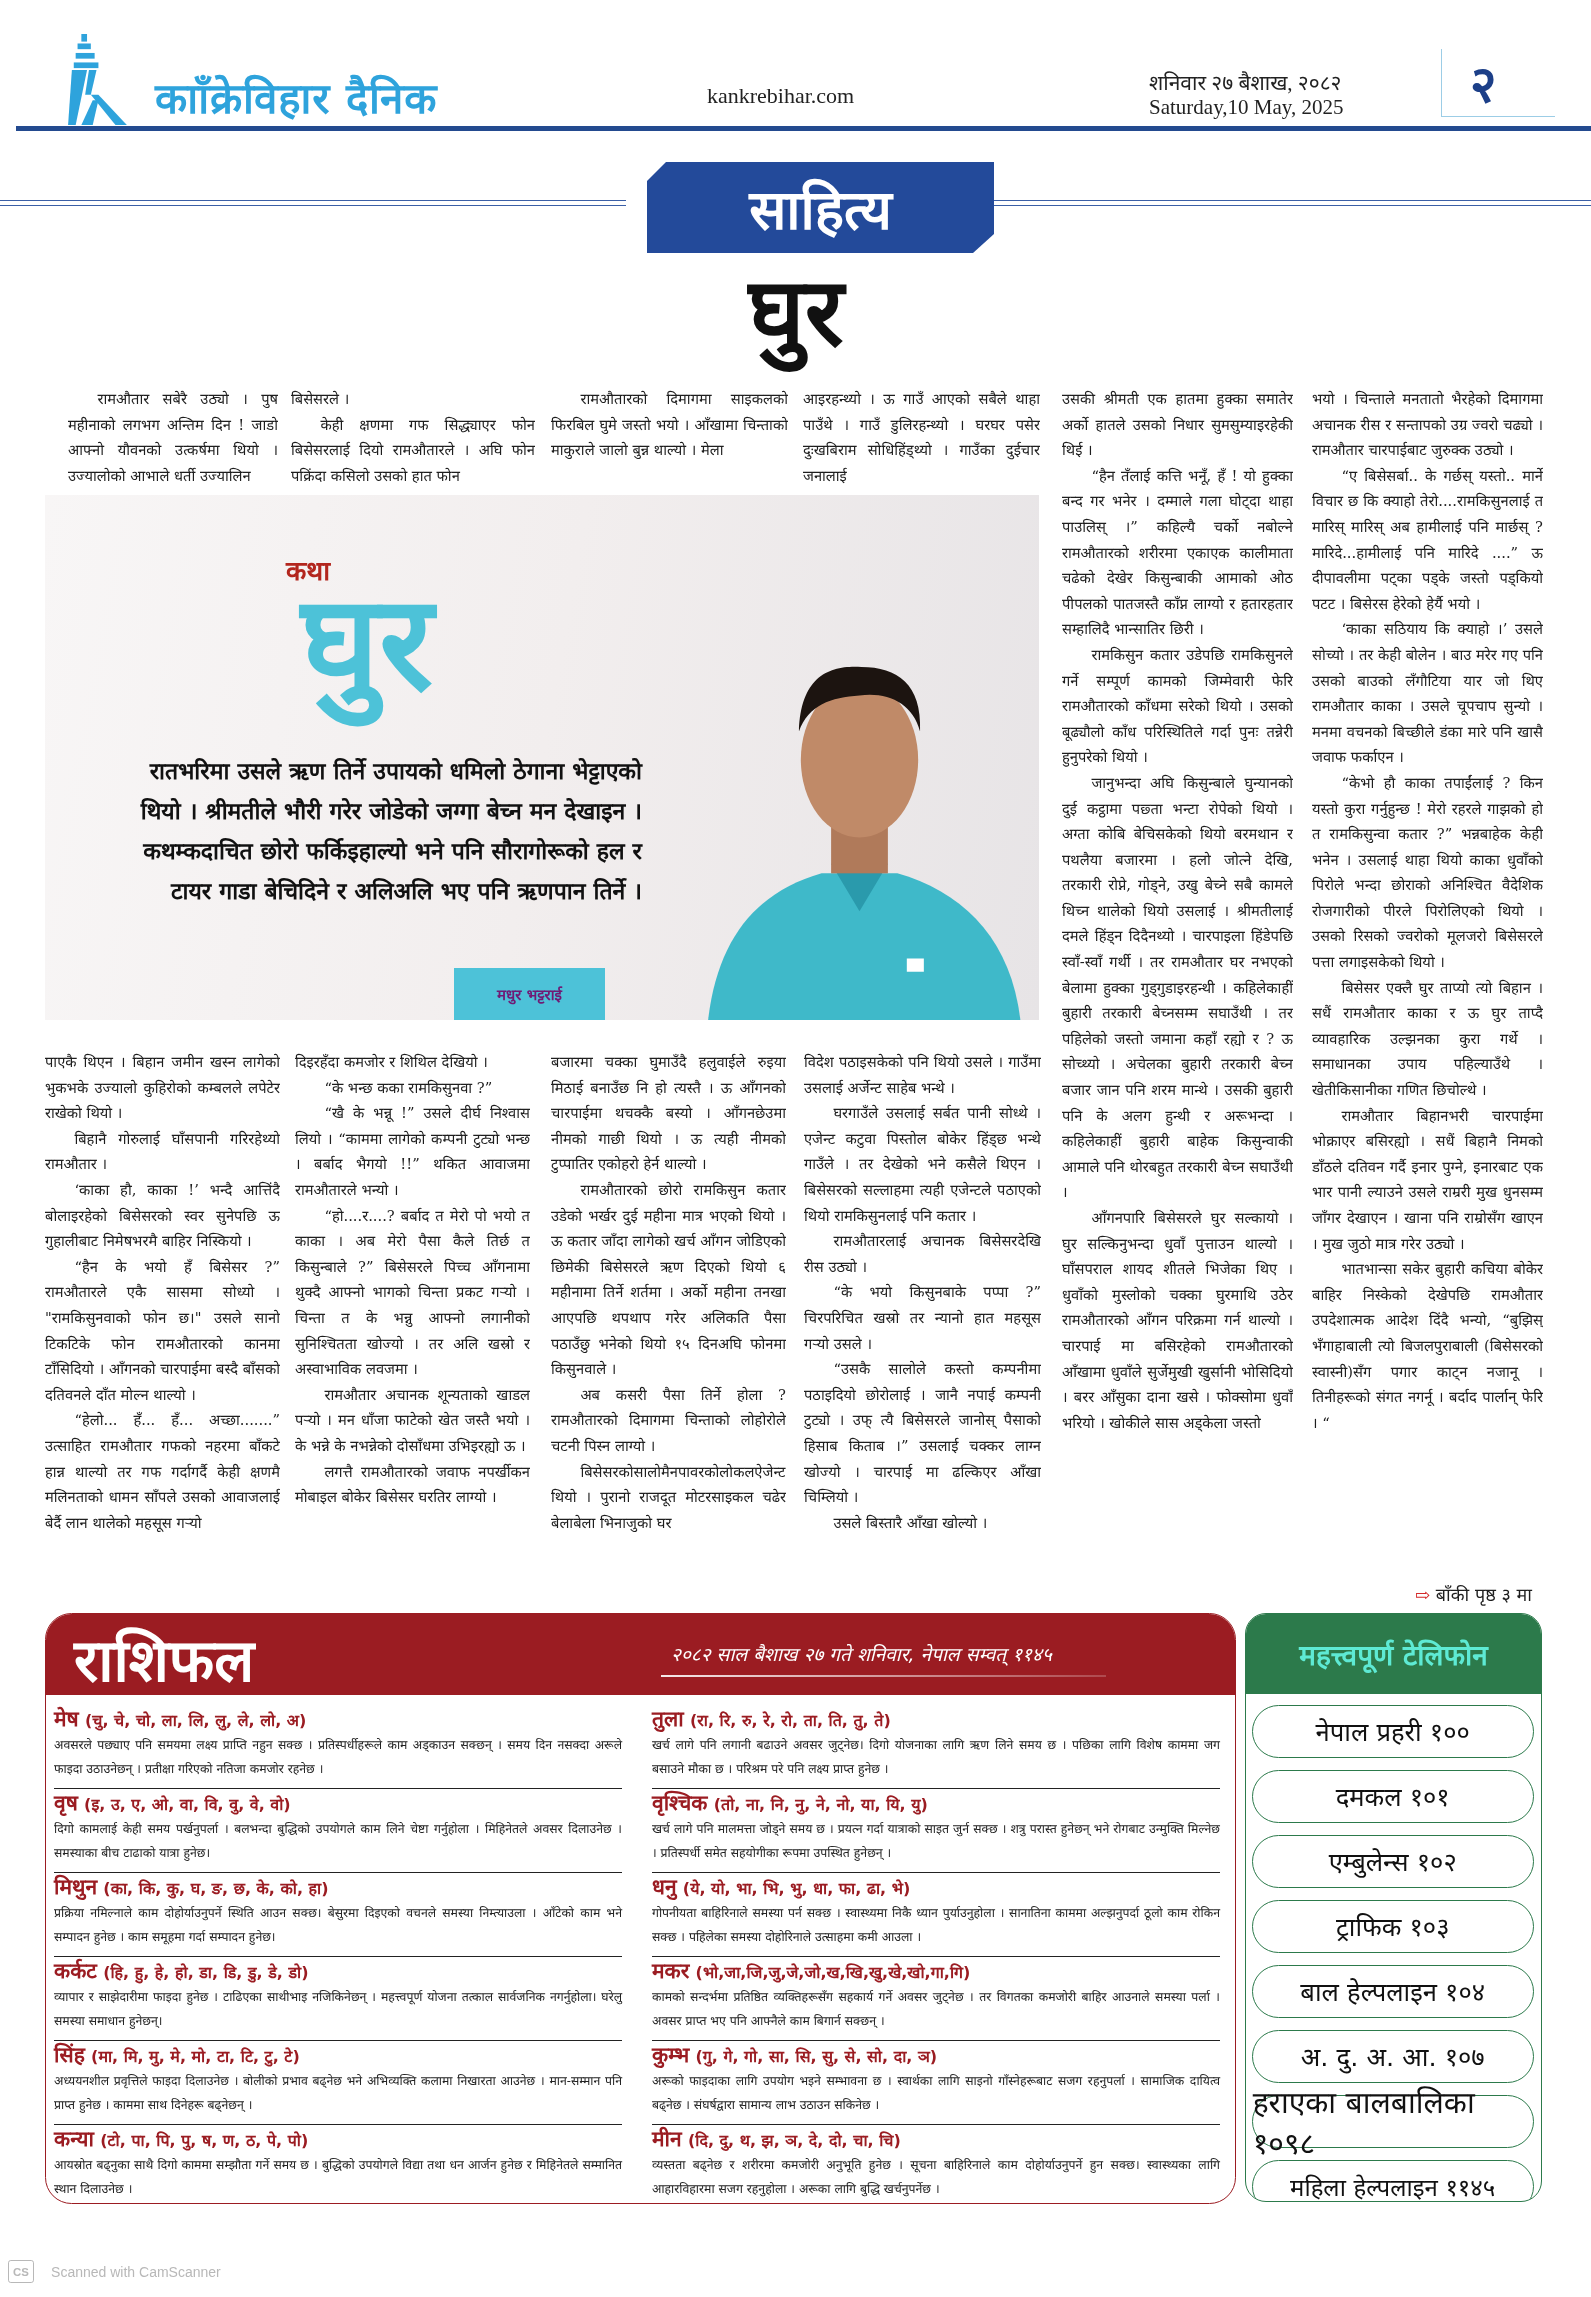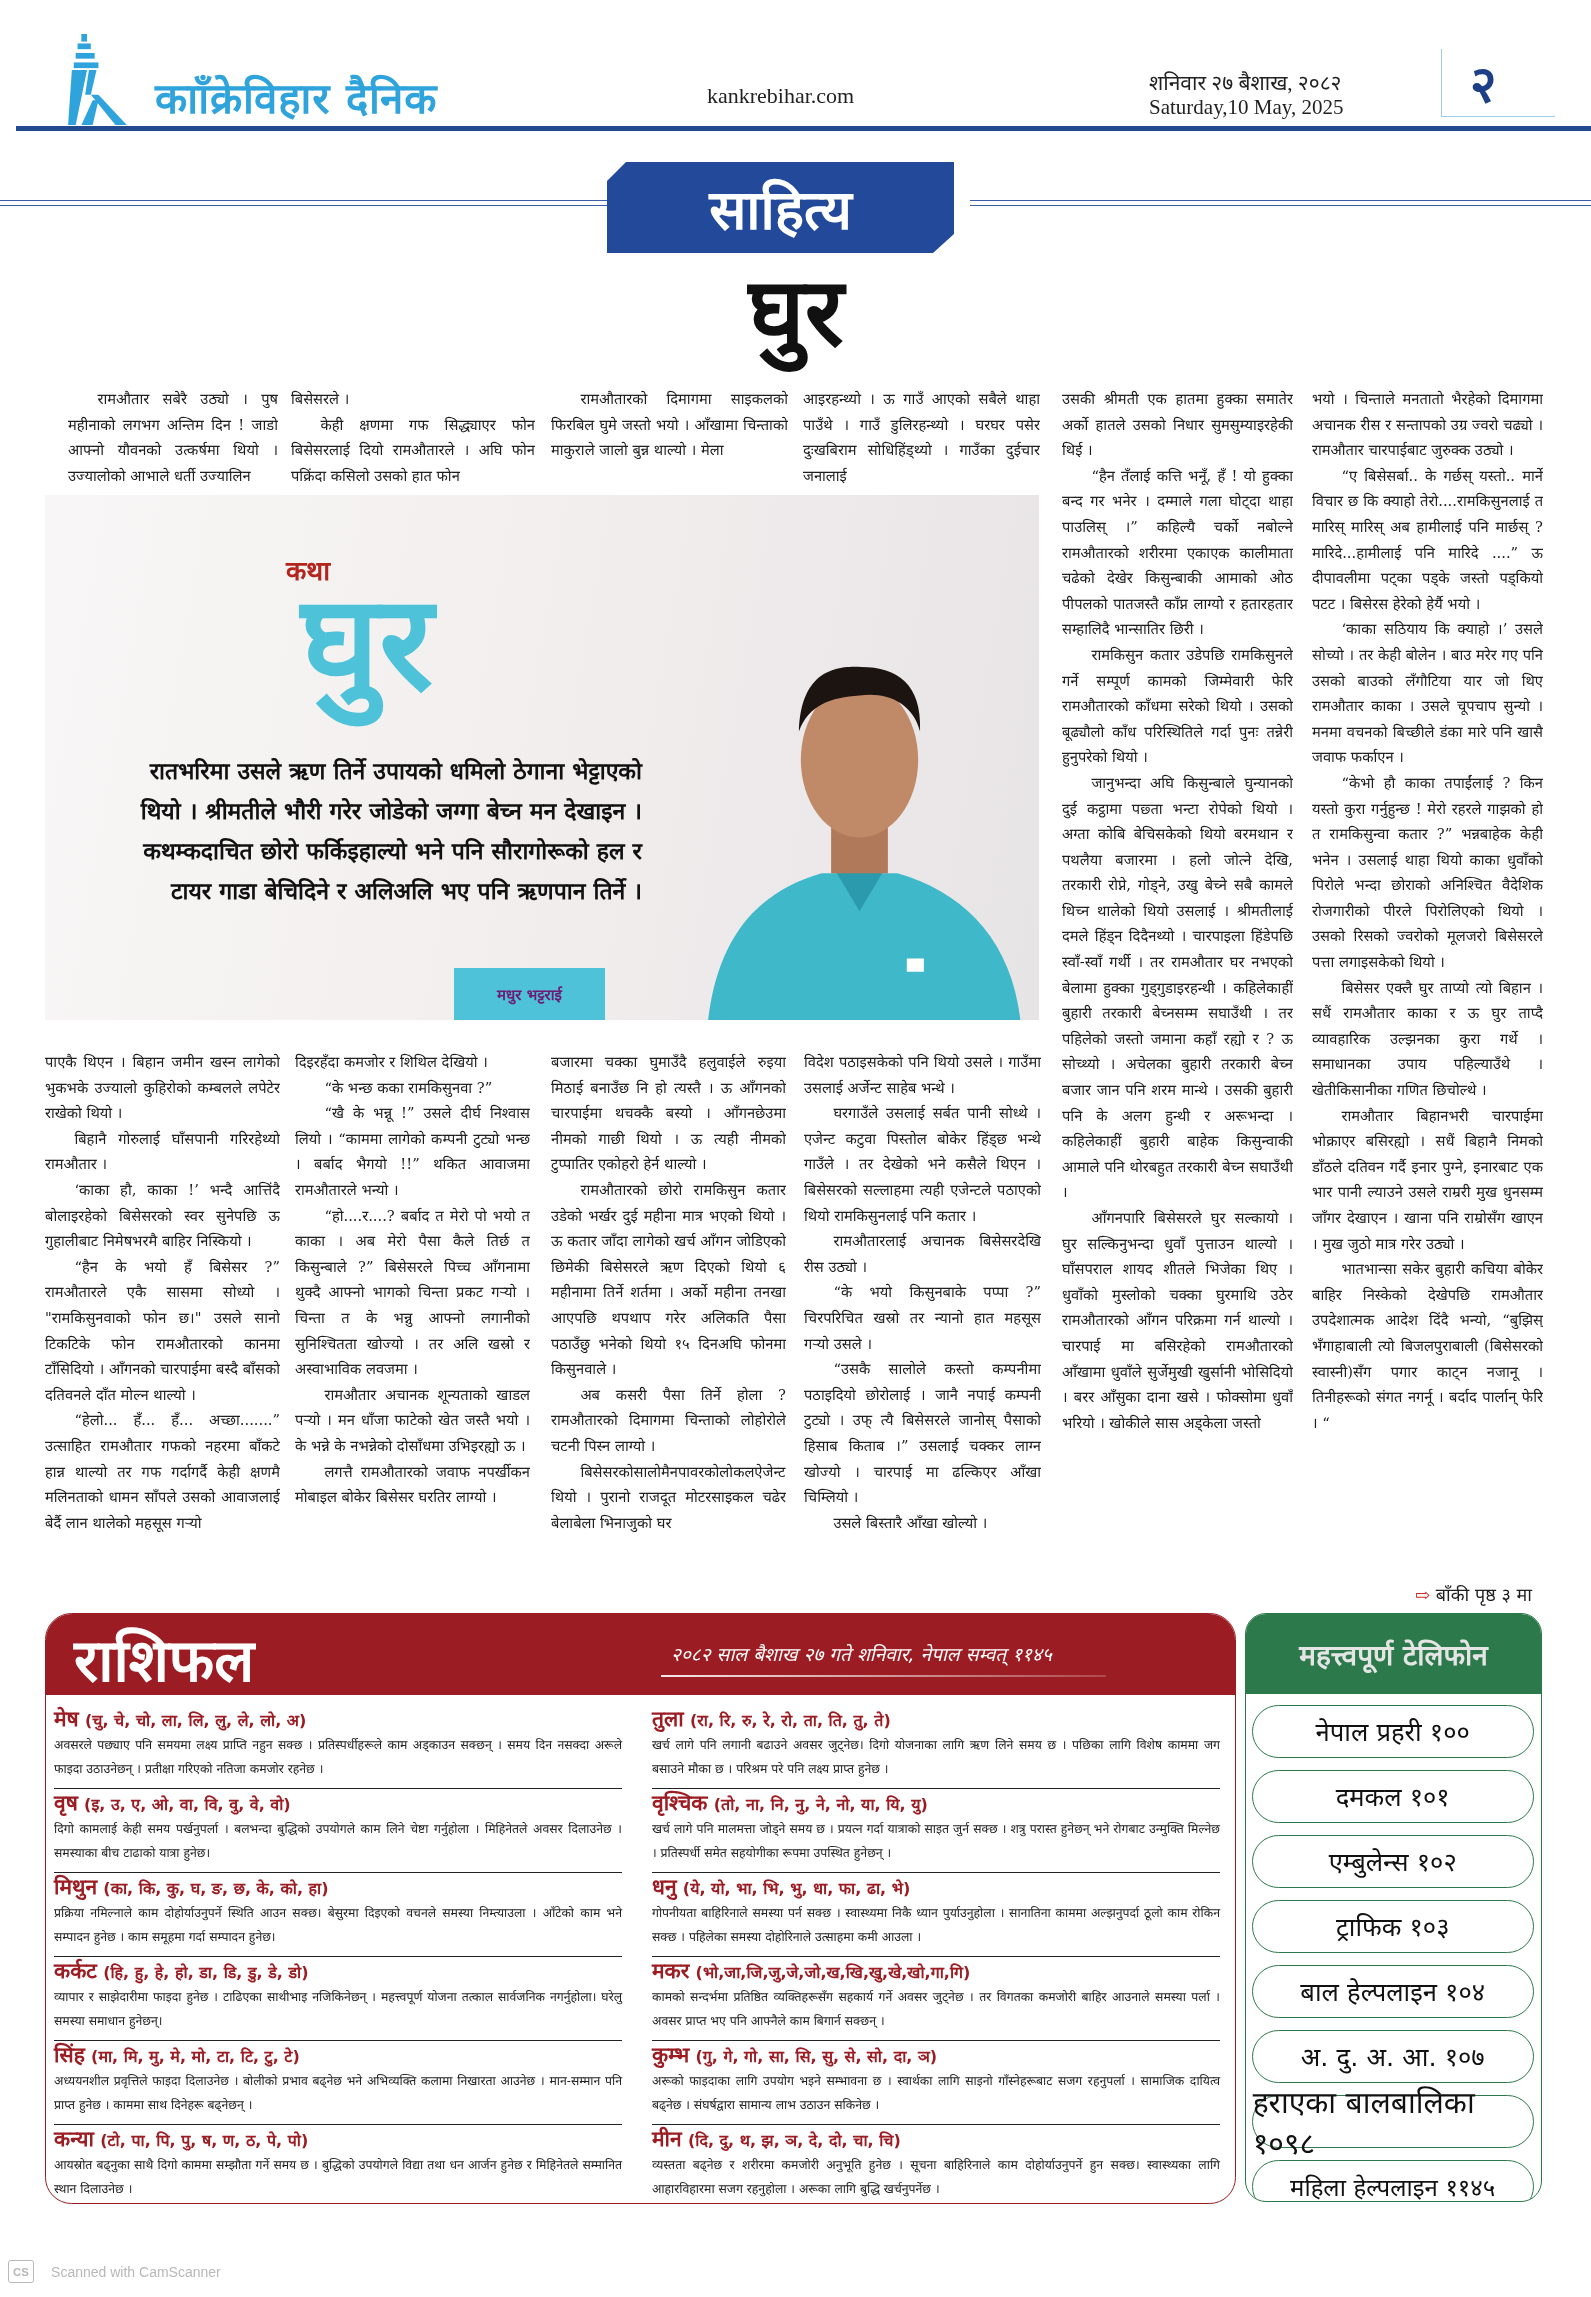--- a/index.html
+++ b/index.html
@@ -15,21 +15,21 @@
   .date-np { position: absolute; left: 1133px; top: 68px; font-family: "Liberation Serif", serif; font-size: 21px; color: #222; }
   .date-en { position: absolute; left: 1133px; top: 95px; font-family: "Liberation Serif", serif; font-size: 21px; color: #222; }
   .page-num-box { position: absolute; left: 1425px; top: 49px; width: 114px; height: 68px; border-left: 0.9px solid #9ccde6; border-bottom: 1.9px solid #9ccde6; }
   .page-num { position: absolute; left: 28px; top: -1.9px; font-size: 51px; color: #1c3f88; font-weight: bold; }
   .mast-rule { position: absolute; left: 0; top: 126px; width: 1592px; height: 4.7px; background: #234a8f; }
 
   
   .section-rule { position: absolute; top: 200px; height: 5.7px; border-top: 1.9px solid #3b5fa6; border-bottom: 1.9px solid #3b5fa6; }
   .section-rule.left { left: 0; width: 626px; }
   .section-rule.right { left: 970px; width: 622px; }
-  .section-banner { position: absolute; left: 607px; top: 162px; width: 347px; height: 91px; background: #234a9a;
+  .section-banner { position: absolute; left: 647px; top: 162px; width: 347px; height: 91px; background: #234a9a;
     clip-path: polygon(19px 0, 100% 0, 100% 72px, 326px 100%, 0 100%, 0 19px); display: flex; align-items: center; justify-content: center; }
   .section-title { font-size: 55px; color: #fff; font-weight: bold; }
   .story-headline { position: absolute; left: 0; width: 1592px; top: 265px; text-align: center; font-size: 95px; font-weight: bold; color: #111; line-height: 1; }
 
   
   .col { position: absolute; font-family: "DejaVu Serif", serif; font-size: 14.7px; line-height: 25.6px; text-align: justify; color: #1e1e1e; }
   .col p { text-indent: 0; }
   .col p.ind { text-indent: 2em; }
   .top-col { top: 386px; height: 106px; overflow: hidden; }
   .right-col { top: 386px; height: 1219px; overflow: hidden; }
@@ -55,21 +55,21 @@
   .rashi-col.left { left: 8px; }
   .rashi-col.right { left: 606px; }
   .sign { height: 84px; border-bottom: 1.9px solid #222; padding-top: 1.9px; }
   .sign:last-child { border-bottom: none; }
   .sign-head { font-size: 18px; color: #9b1c22; font-weight: bold; line-height: 24.6px; }
   .sign-name { font-size: 21px; }
   .sign-letters { font-weight: bold; font-size: 16px; }
   .sign-text { font-family: "DejaVu Serif", serif; font-size: 12.3px; line-height: 24px; color: #222; text-align: justify; }
   .phone-panel { position: absolute; left: 1245px; top: 1613px; width: 297px; height: 589px; border: 1.9px solid #2c7a4b; border-radius: 21px; overflow: hidden; background: #fff; }
   .phone-head { position: absolute; left: 0; top: 0; width: 100%; height: 80px; background: #2c7a4b; display: flex; align-items: center; justify-content: center; }
-  .phone-title { font-size: 28px; font-weight: bold; color: #e5e5e5; }
+  .phone-title { font-size: 28px; font-weight: bold; color: #5eead4; }
   .phone-list { position: absolute; left: 5.7px; top: 91px; width: 282px; }
   .phone-item { height: 53px; margin-bottom: 12px; border: 1.9px solid #2c7a4b; border-radius: 26.5px; display: flex; align-items: center; justify-content: center; font-size: 25.6px; color: #111; }
 
   
   .cam { position: absolute; left: 7.6px; top: 2260px; display: flex; align-items: center; gap: 17px; color: #b8b8b8; font-size: 14px; font-family: "Liberation Sans", sans-serif; }
   .cam-icon { width: 26.5px; height: 23px; border: 1.9px solid #b8b8b8; border-radius: 2.8px; font-size: 11.4px; font-weight: bold; display: flex; align-items: center; justify-content: center; }
   .continue { color: #1e1e1e; }
   .continue .arrow { color: #d42a2a; }
 </style>
 </head>

